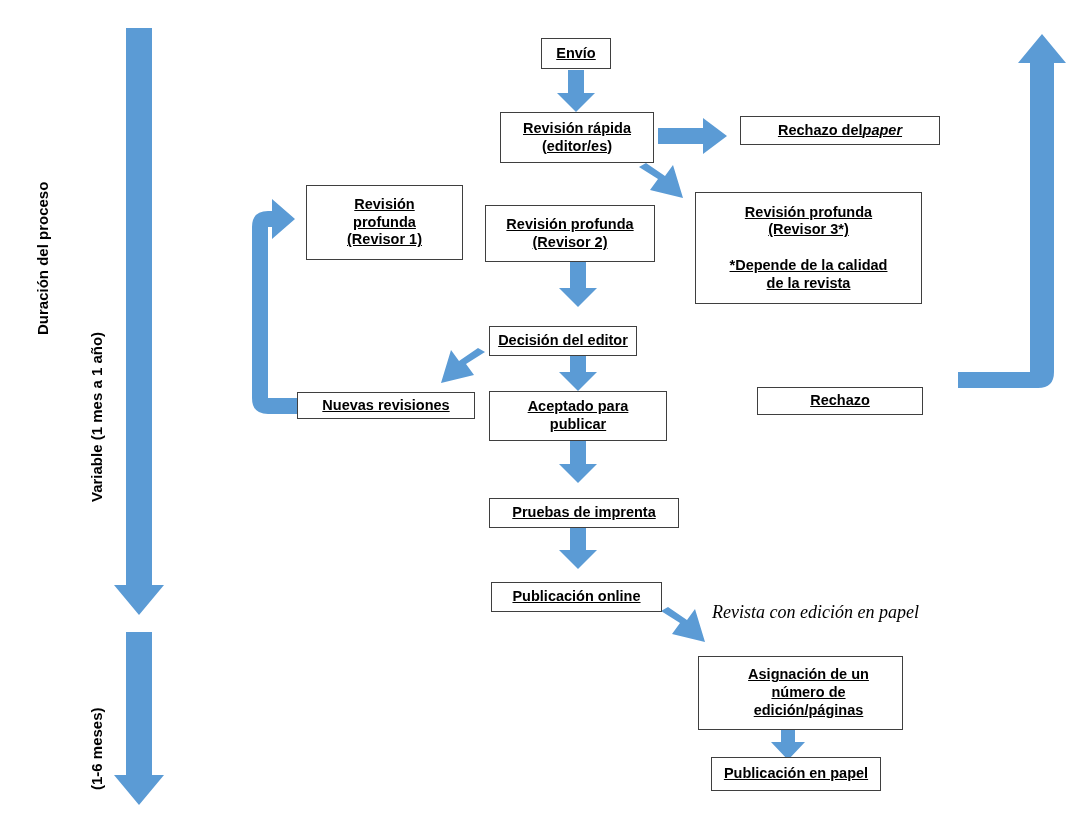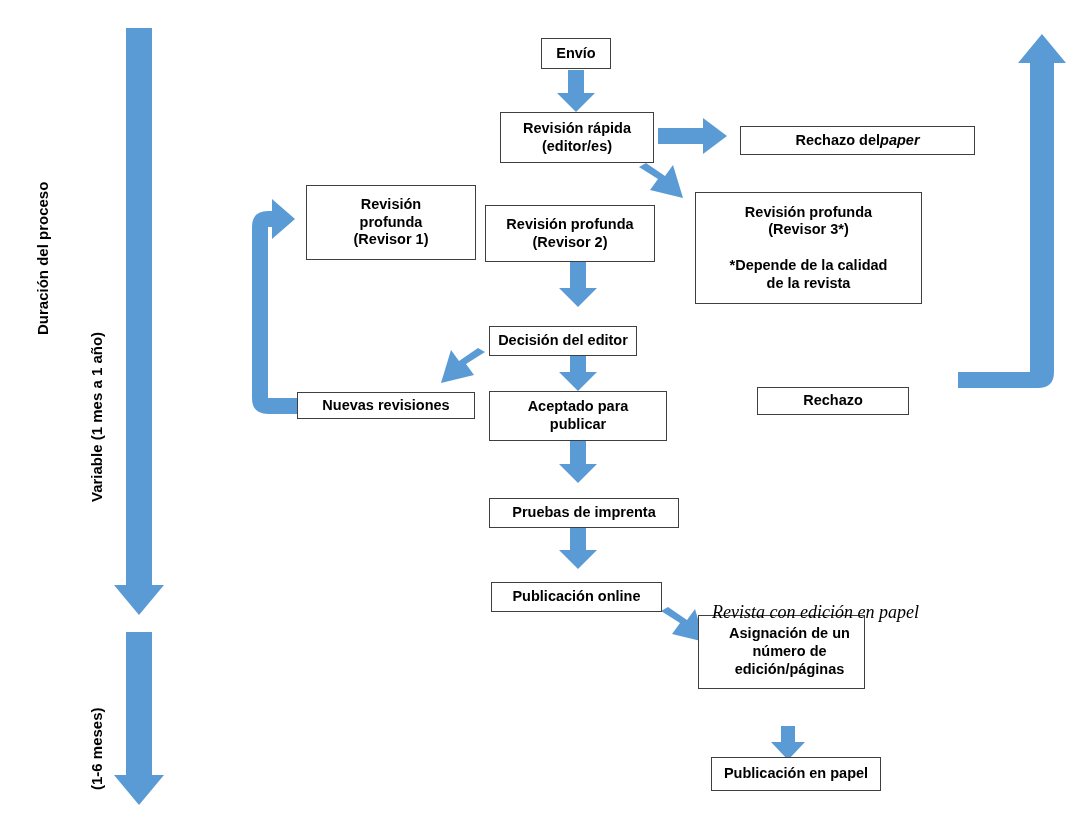--- a/index.html
+++ b/index.html
@@ -23,20 +23,21 @@
     color: #000000;
     font-weight: bold;
     font-size: 14.5px;
     line-height: 1.22;
     display: flex;
     align-items: center;
     justify-content: center;
     text-align: center;
     padding: 2px 4px;
     white-space: pre-line;
+    text-decoration: underline;
   }
   .node span.it { font-style: italic; }
   .freetext {
     position: absolute;
     color: #000000;
     font-style: italic;
     font-size: 18px;
     white-space: nowrap;
     font-family: Liberation Serif, serif;
   }
@@ -128,49 +129,49 @@
 
   <div class="axis-label" style="left:88px; top:502px;">Variable (1 mes a 1 año)</div>
 
   <div class="axis-label" style="left:88px; top:790px;">(1-6 meses)</div>
 
   <div class="node" style="left:541px; top:38px; width:70px; height:31px;">Envío</div>
 
   <div class="node" style="left:500px; top:112px; width:154px; height:51px;">Revisión rápida
 (editor/es)</div>
 
-  <div class="node" style="left:740px; top:126px; width:235px; height:29px;"><span>Rechazo del </span><span class="it">paper</span></div>
+  <div class="node" style="left:740px; top:116px; width:200px; height:29px;"><span>Rechazo del </span><span class="it">paper</span></div>
 
-  <div class="node" style="left:306px; top:185px; width:170px; height:75px;">Revisión
+  <div class="node" style="left:306px; top:185px; width:157px; height:75px;">Revisión
 profunda
 (Revisor 1)</div>
 
   <div class="node" style="left:485px; top:205px; width:170px; height:57px;">Revisión profunda
 (Revisor 2)</div>
 
   <div class="node" style="left:695px; top:192px; width:227px; height:112px;">Revisión profunda
 (Revisor 3*)
 
 *Depende de la calidad
 de la revista</div>
 
   <div class="node" style="left:489px; top:326px; width:148px; height:30px;">Decisión del editor</div>
 
   <div class="node" style="left:297px; top:392px; width:178px; height:27px;text-align:right;">Nuevas revisiones</div>
 
   <div class="node" style="left:489px; top:391px; width:178px; height:50px;">Aceptado para
 publicar</div>
 
-  <div class="node" style="left:757px; top:387px; width:152px; height:28px;">Rechazo</div>
+  <div class="node" style="left:757px; top:387px; width:166px; height:28px;">Rechazo</div>
 
   <div class="node" style="left:491px; top:582px; width:171px; height:30px;">Publicación online</div>
 
   <div class="node" style="left:489px; top:498px; width:190px; height:30px;">Pruebas de imprenta</div>
 
-  <div class="node" style="left:698px; top:615px; width:167px; height:74px;padding-left:20px;">Asignación de un
+  <div class="node" style="left:698px; top:656px; width:205px; height:74px;padding-left:20px;">Asignación de un
 número de
 edición/páginas</div>
 
   <div class="node" style="left:711px; top:757px; width:170px; height:34px;">Publicación en papel</div>
 
   <div class="freetext" style="left:712px; top:602px;">Revista con edición en papel</div>
 
 </div>
 
 </body></html>

